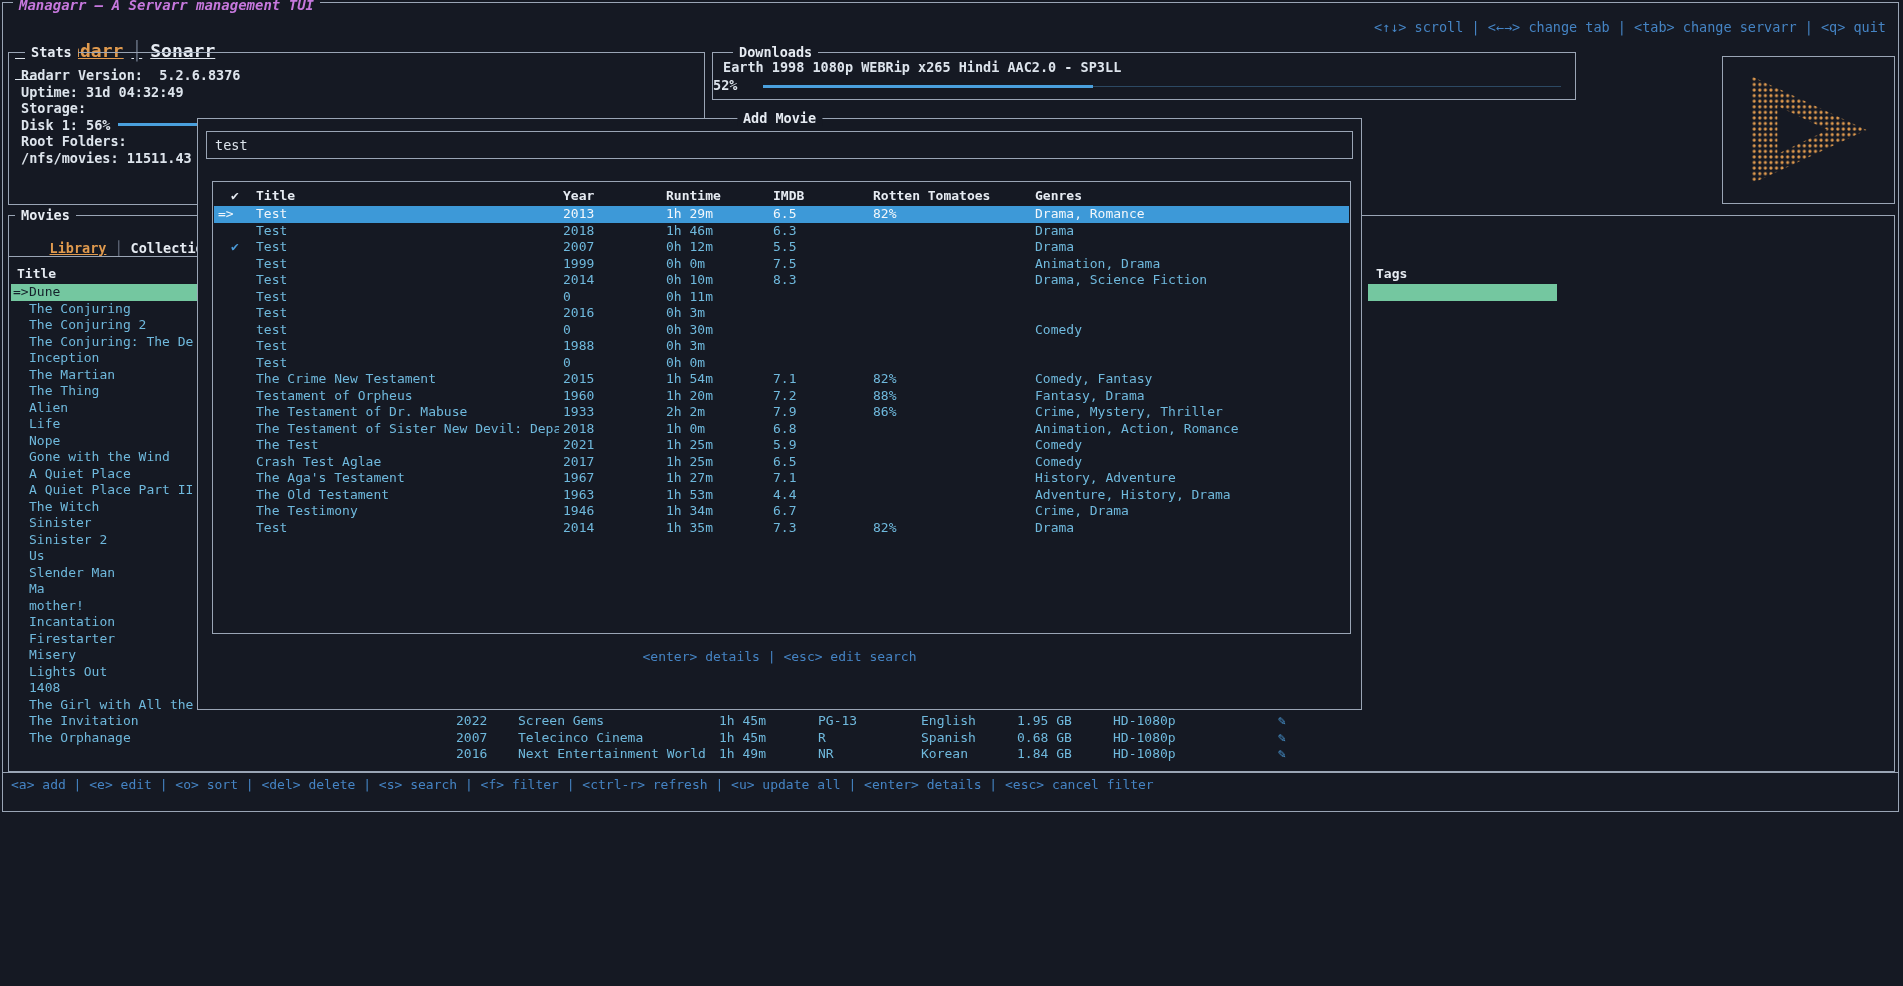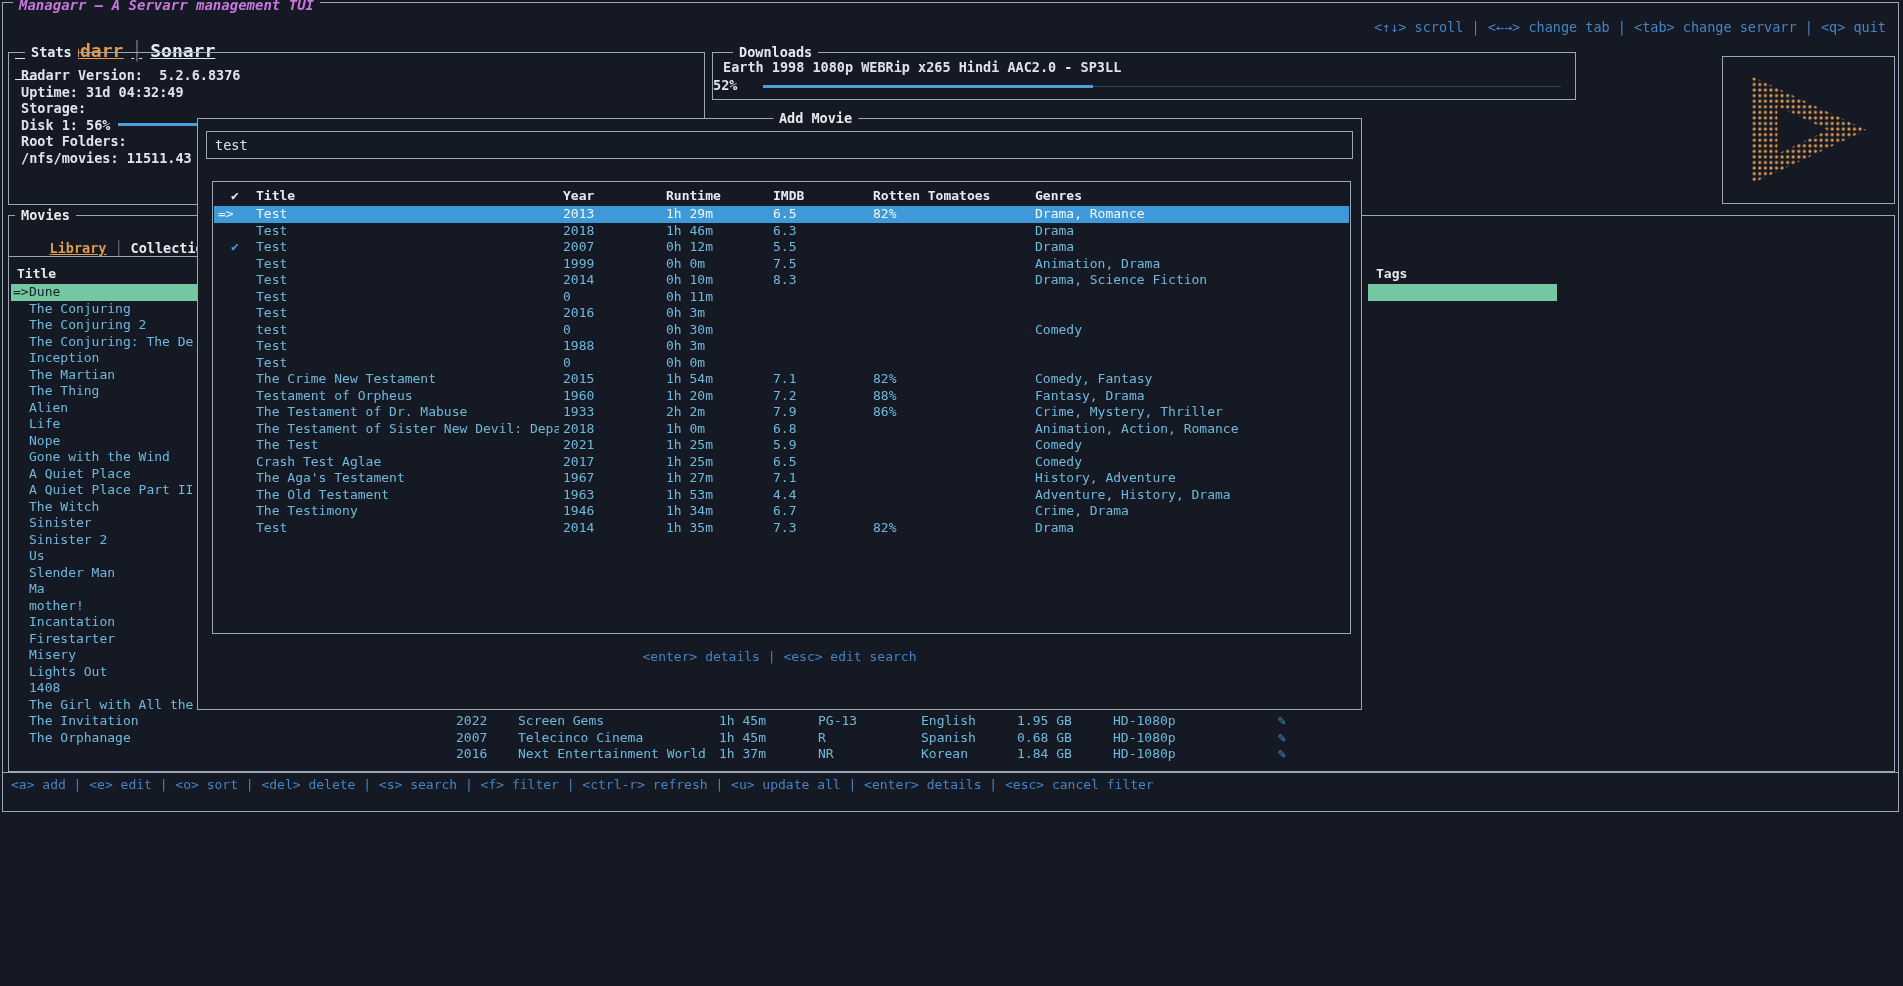--- a/index.html
+++ b/index.html
@@ -14,21 +14,21 @@
 
   
   .frame { position:absolute; border:1px solid #9aa5b5; background:transparent; }
   .opaque { background:#151923; }
   .panel-title {
     position:absolute; top:-9px; left:16px;
     background:#151923; padding:0 6px;
     font-weight:bold; font-size:13.5px; color:#e6ebf2; line-height:16px;
     white-space:pre;
   }
-  .panel-title.centered { left:50%; transform:translateX(-50%);margin-left:36px; }
+  .panel-title.centered { left:50%; transform:translateX(-50%); }
 
   
   .app-title {
     position:absolute; top:-6px; left:10px;
     background:#151923; padding:0 6px;
     color:#c678dd; font-style:italic; font-weight:bold; font-size:14px;
     white-space:pre;
   }
   .tabbar { position:absolute; left:12px; top:16px; font-size:18px; white-space:pre;text-decoration:underline; }
   .tab { cursor:default; }
@@ -377,21 +377,21 @@
         <span class="pc-cert">R</span>
         <span class="pc-lang">Spanish</span>
         <span class="pc-size">0.68 GB</span>
         <span class="pc-quality">HD-1080p</span>
         <span class="pc-mon">✎</span>
       </div>
 
       <div class="partrow">
         <span class="pc-year">2016</span>
         <span class="pc-studio">Next Entertainment World</span>
-        <span class="pc-runtime">1h 37m</span>
+        <span class="pc-runtime">1h 49m</span>
         <span class="pc-cert">NR</span>
         <span class="pc-lang">Korean</span>
         <span class="pc-size">1.84 GB</span>
         <span class="pc-quality">HD-1080p</span>
         <span class="pc-mon">✎</span>
       </div>
     </div>
 </div>
 
 <div class="frame opaque popup" style="left:197px; top:118px; width:1165px; height:592px;">

